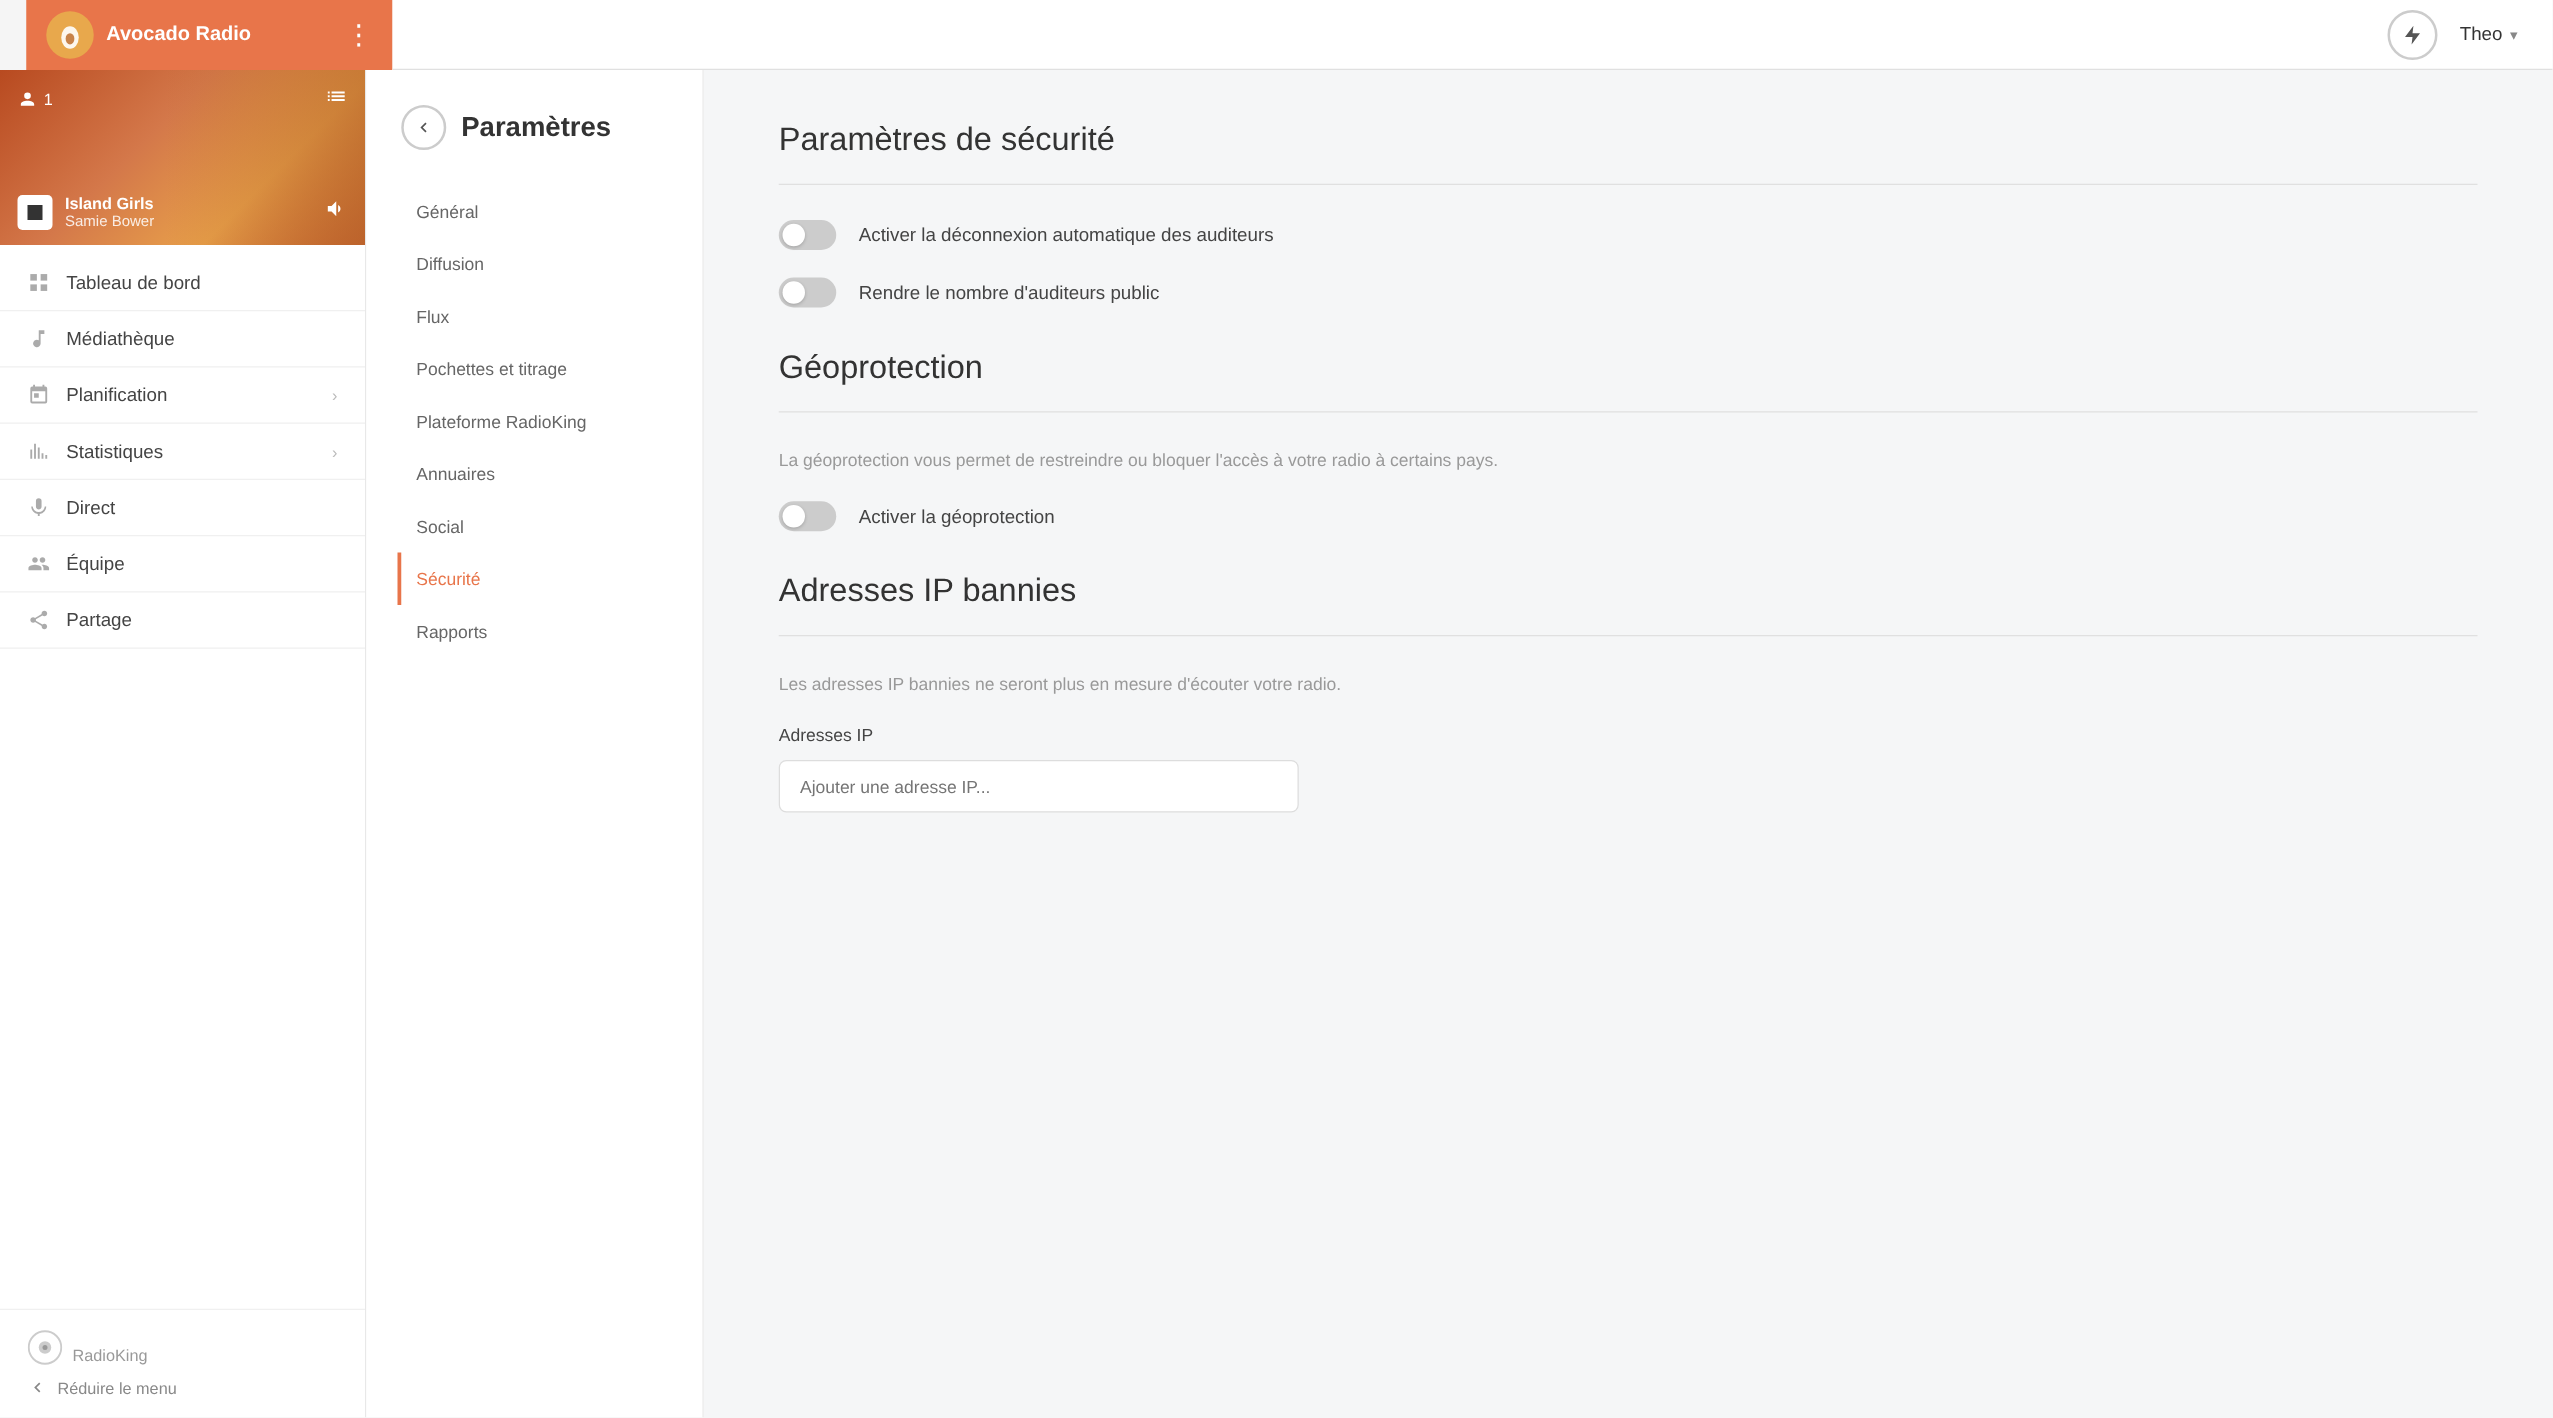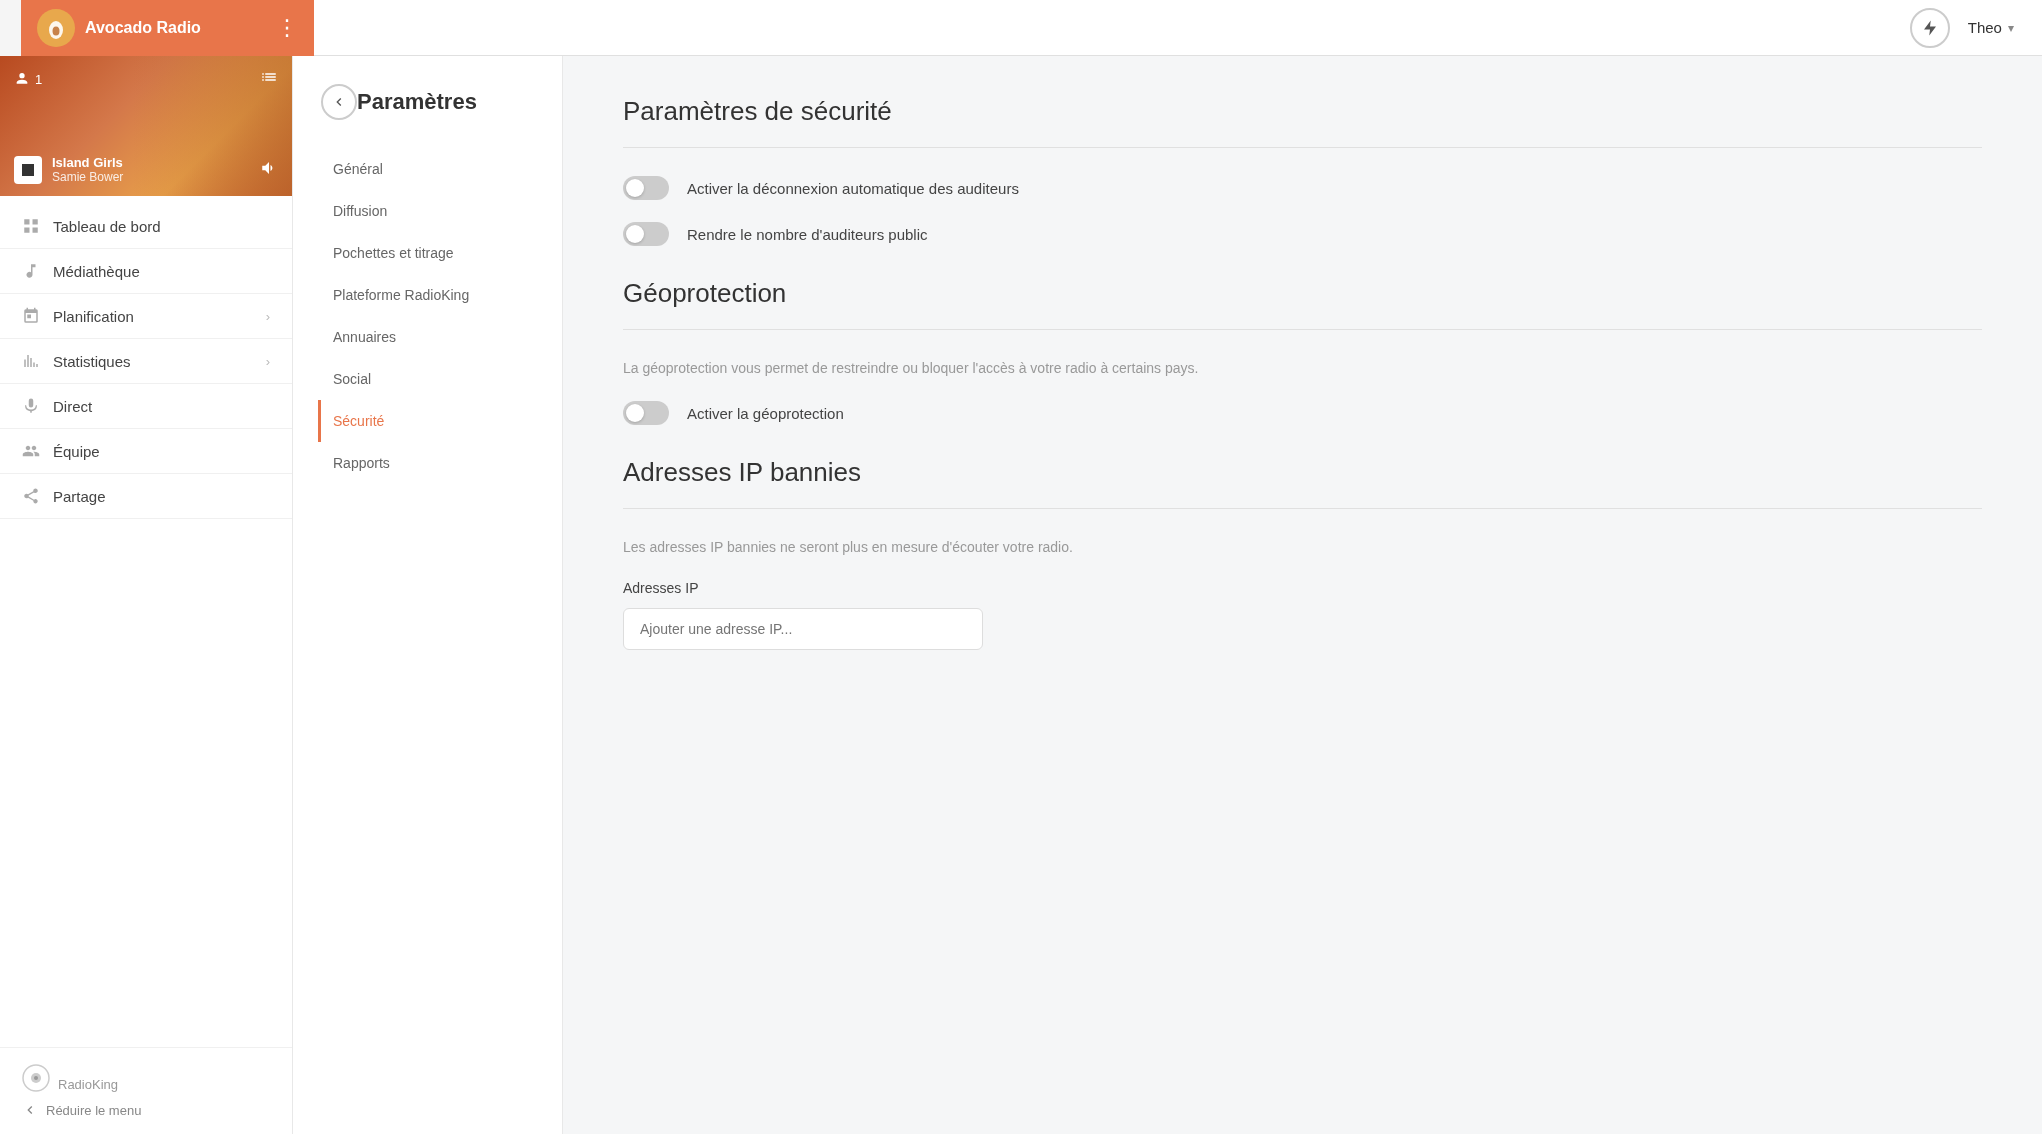--- a/index.html
+++ b/index.html
@@ -100,21 +100,21 @@
 
     
     .settings-nav {
       width: 270px;
       background: #fff;
       border-right: 1px solid #e8e8e8;
       padding: 28px 0 28px 28px;
       flex-shrink: 0;
     }
     .settings-title-row {
-      display: flex; align-items: center; gap: 0;
+      display: flex; align-items: center; gap: 12px;
       margin-bottom: 28px;
     }
     .back-btn {
       width: 36px; height: 36px; border-radius: 50%;
       border: 2px solid #ccc;
       display: flex; align-items: center; justify-content: center;
       cursor: pointer; background: #fff;
       flex-shrink: 0;
     }
     .settings-title { font-size: 22px; font-weight: 600; color: #333; }
@@ -177,21 +177,21 @@
       font-size: 14px; color: #999;
       margin-bottom: 22px;
       line-height: 1.5;
     }
     .subsection-title {
       font-size: 14px; font-weight: 400;
       color: #444;
       margin-bottom: 12px;
     }
     .ip-input {
-      width: 360px;
+      width: 416px;
       padding: 12px 16px;
       border: 1px solid #ddd;
       border-radius: 6px;
       font-size: 14px;
       color: #999;
       background: #fff;
       outline: none;
     }
   </style>
 </head>
@@ -345,20 +345,21 @@
       <div class="back-btn">
         <svg width="16" height="16" viewBox="0 0 24 24" fill="#555">
             <path d="M15.41 7.41L14 6l-6 6 6 6 1.41-1.41L10.83 12z"></path>
           </svg>
       </div>
       <span class="settings-title">Paramètres</span>
     </div>
 
     <div class="settings-menu-item">Général</div>
     <div class="settings-menu-item">Diffusion</div>
+    <div class="settings-menu-item">Flux</div>
     <div class="settings-menu-item">Pochettes et titrage</div>
     <div class="settings-menu-item">Plateforme RadioKing</div>
     <div class="settings-menu-item">Annuaires</div>
     <div class="settings-menu-item">Social</div>
     <div class="settings-menu-item active">Sécurité</div>
     <div class="settings-menu-item">Rapports</div>
   </div>
 
   <div class="content-area">
     

